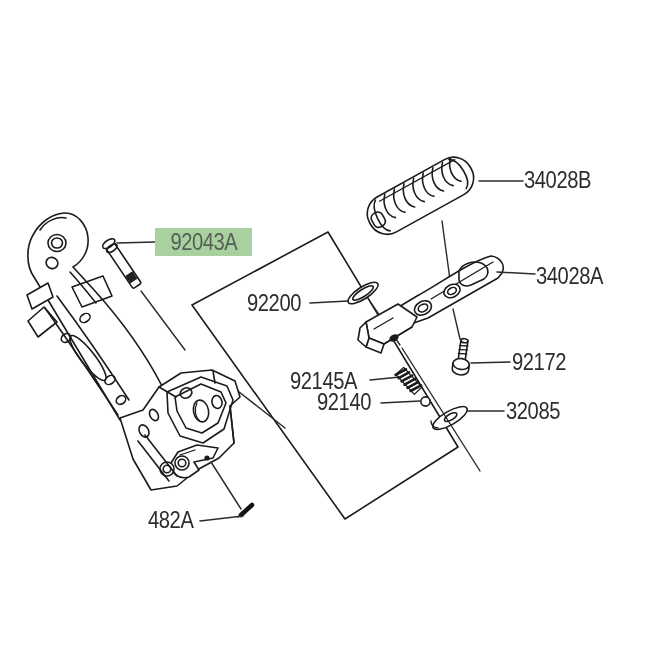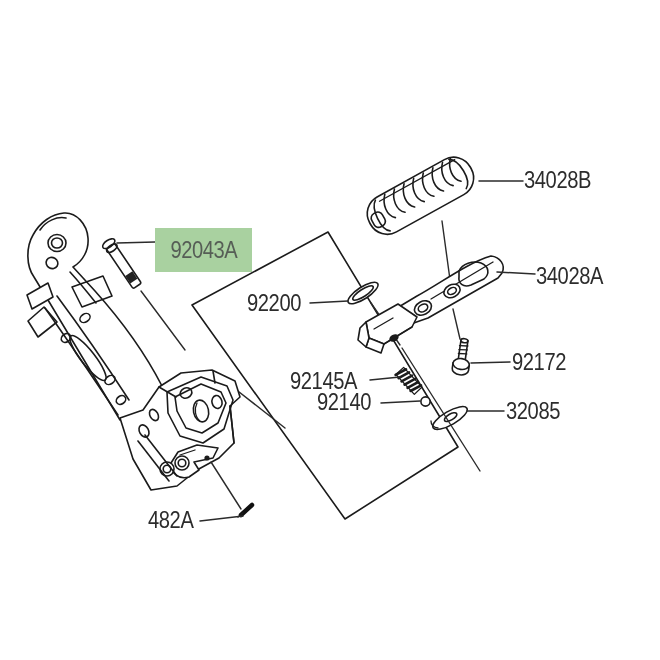--- a/index.html
+++ b/index.html
@@ -11,21 +11,21 @@
     font-size:24px;
     line-height:24px;
     letter-spacing:-0.5px;
     color:#2c2c2c;
     white-space:nowrap;
     transform:scaleX(.84);
     transform-origin:0 50%;
   }
   .lbl-box{
     position:absolute;
-    left:155px;top:228px;width:97px;height:44px;
+    left:155px;top:228px;width:97px;height:28px;
     display:flex;align-items:center;justify-content:center;
     background:#a9d1a0;
   }
   .lbl-box span{
     font-size:24px;line-height:24px;letter-spacing:-0.5px;
     color:#565e56;white-space:nowrap;
     transform:scaleX(.84);transform-origin:50% 50%;
   }
 </style>
 </head>

